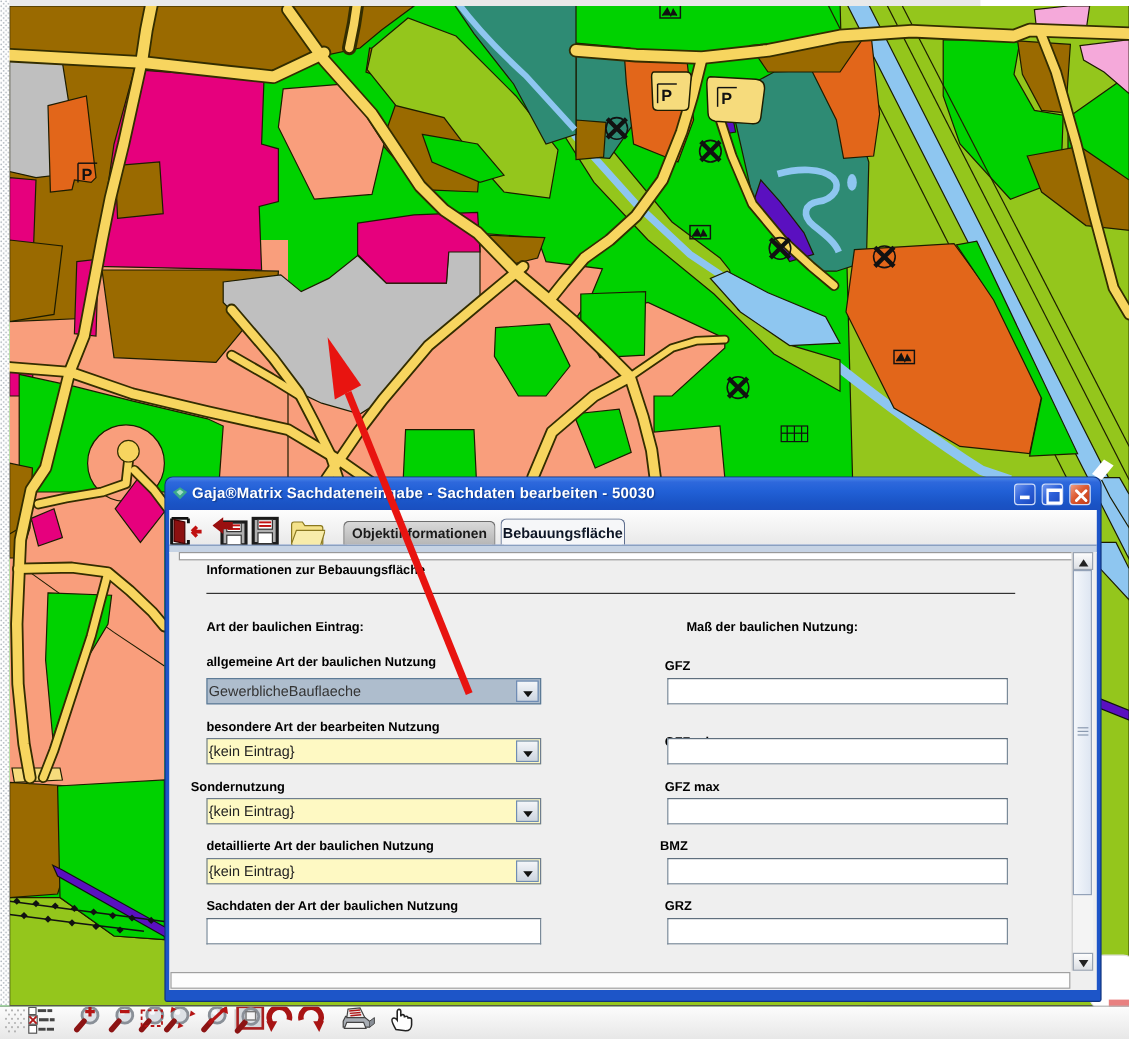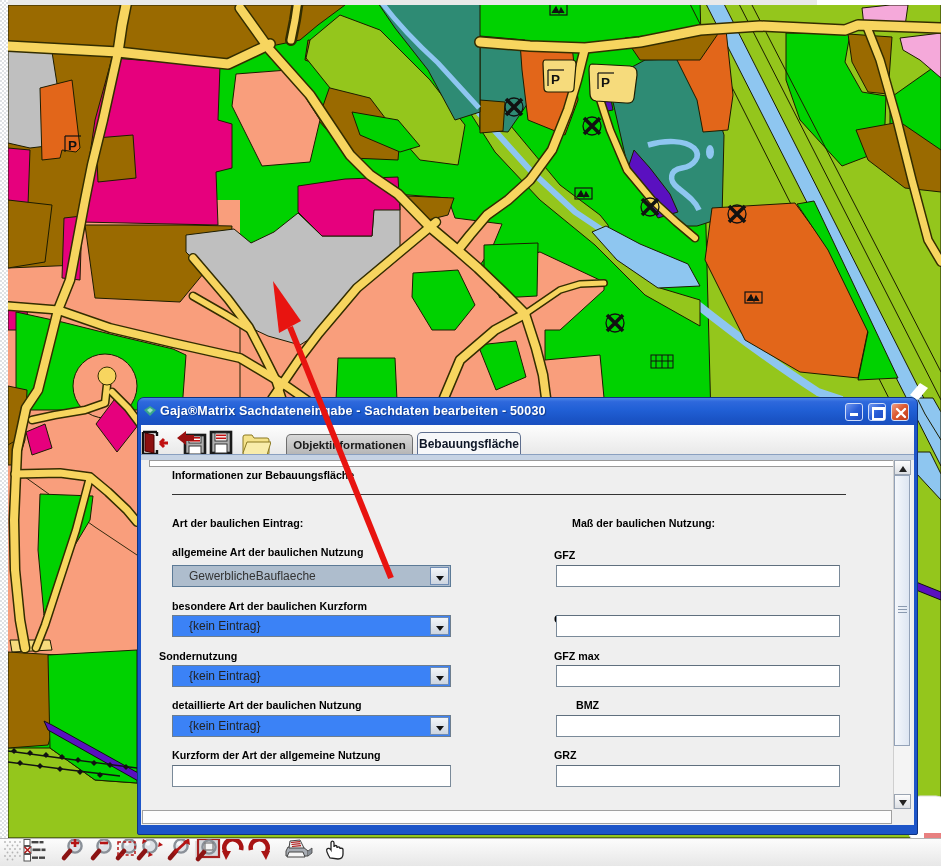--- a/index.html
+++ b/index.html
@@ -1,22 +1,22 @@
 <!DOCTYPE html>
 <html><head>
 <meta charset="utf-8">
 <style>
 html,body{margin:0;padding:0;}
 body{width:941px;height:866px;position:relative;overflow:hidden;font-family:"Liberation Sans",sans-serif;background:#f0f0f0;}
 #map{position:absolute;left:0;top:0;}
 #dlg{position:absolute;left:137px;top:397px;width:779px;height:436px;}
 .lbl{position:absolute;font-size:10.7px;font-weight:bold;color:#000;white-space:nowrap;}
 .inp{position:absolute;background:#fff;border:1px solid #7a8a99;border-top-color:#5f6f7e;box-sizing:border-box;}
-.combo{position:absolute;box-sizing:border-box;border:1px solid #6e7e8e;background:#3b82f6;font-size:12px;color:#222;}
-.combo .tx{position:absolute;left:16px;top:3px;}
+.combo{position:absolute;box-sizing:border-box;border:1px solid #6e7e8e;background:#fef9c3;font-size:12px;color:#222;}
+.combo .tx{position:absolute;left:1px;top:3px;}
 .cbtn{position:absolute;right:1px;top:1px;bottom:1px;width:19px;background:linear-gradient(180deg,#f4f6f9,#cdd5e0);border:1px solid #6f8cb4;box-sizing:border-box;}
 .cbtn:after{content:"";position:absolute;left:4.5px;top:8px;border:4.5px solid transparent;border-top:5.5px solid #111;}
 #dlg{background:#1d55c8;border:1px solid #10337e;border-radius:7px 7px 2px 2px;}
 #tbar{position:absolute;left:0;top:0;right:0;height:27px;border-radius:6px 6px 0 0;
  background:linear-gradient(180deg,#4a85e8 0%,#2e68dc 14%,#2160d6 42%,#1a54c6 78%,#1a4fc0 100%);}
 #ttext{position:absolute;left:22px;top:6px;color:#fff;font-size:12.5px;font-weight:bold;white-space:nowrap;letter-spacing:0.2px;text-shadow:1px 1px 1px #123a8a;}
 .wbtn{position:absolute;top:5px;width:18px;height:18px;border:1px solid #cfdcf8;border-radius:3px;box-sizing:border-box;}
 #dtool{position:absolute;left:3px;top:27px;right:3px;height:29px;background:linear-gradient(180deg,#fdfdfd,#e9e9e9);}
 #tab1{position:absolute;left:145px;top:9px;width:127px;height:20px;background:linear-gradient(180deg,#d9d9d9,#b6b6b6);border:1px solid #6e6e6e;border-bottom:none;border-radius:5px 5px 0 0;font-size:11.5px;font-weight:bold;color:#1a1a1a;text-align:center;line-height:20px;box-sizing:border-box;}
 #tab2{position:absolute;left:276px;top:7px;width:104px;height:22px;background:#f6f7f9;border:1px solid #5f6f8f;border-bottom:none;border-radius:5px 5px 0 0;font-size:12px;font-weight:bold;color:#0e1626;text-align:center;line-height:22px;box-sizing:border-box;}
@@ -330,45 +330,45 @@
     <div class="lbl" style="left:431px;top:57px">Maß der baulichen Nutzung:</div>
 
     <div class="lbl" style="left:31px;top:86px">allgemeine Art der baulichen Nutzung</div>
     <div class="combo" style="left:31px;top:105px;width:279px;height:22px;background:#aebdcd;border-color:#5c7a96">
         <span class="tx" style="color:#333">GewerblicheBauflaeche</span>
         <span class="cbtn"></span>
       </div>
     <div class="lbl" style="left:413px;top:89px">GFZ</div>
     <div class="inp" style="left:415px;top:105px;width:284px;height:22px"></div>
 
-    <div class="lbl" style="left:31px;top:140px">besondere Art der baulichen Kurzform</div>
+    <div class="lbl" style="left:31px;top:140px">besondere Art der bearbeiten Nutzung</div>
     <div class="combo" style="left:31px;top:155px;width:279px;height:22px">
         <span class="tx">{kein Eintrag}</span>
         <span class="cbtn"></span>
       </div>
     <div class="lbl" style="left:413px;top:153px">GFZ min</div>
     <div class="inp" style="left:415px;top:155px;width:284px;height:22px"></div>
 
     <div class="lbl" style="left:18px;top:190px">Sondernutzung</div>
     <div class="combo" style="left:31px;top:205px;width:279px;height:22px">
         <span class="tx">{kein Eintrag}</span>
         <span class="cbtn"></span>
       </div>
     <div class="lbl" style="left:413px;top:190px">GFZ max</div>
     <div class="inp" style="left:415px;top:205px;width:284px;height:22px"></div>
 
     <div class="lbl" style="left:31px;top:239px">detaillierte Art der baulichen Nutzung</div>
     <div class="combo" style="left:31px;top:255px;width:279px;height:22px">
         <span class="tx">{kein Eintrag}</span>
         <span class="cbtn"></span>
       </div>
-    <div class="lbl" style="left:435px;top:239px">BMZ</div>
+    <div class="lbl" style="left:409px;top:239px">BMZ</div>
     <div class="inp" style="left:415px;top:255px;width:284px;height:22px"></div>
 
-    <div class="lbl" style="left:31px;top:289px">Kurzform der Art der allgemeine Nutzung</div>
+    <div class="lbl" style="left:31px;top:289px">Sachdaten der Art der baulichen Nutzung</div>
     <div class="inp" style="left:31px;top:305px;width:279px;height:22px"></div>
     <div class="lbl" style="left:413px;top:289px">GRZ</div>
     <div class="inp" style="left:415px;top:305px;width:284px;height:22px"></div>
 
     <div id="vscroll">
       <div class="sbtn" style="top:0">
           <span class="aru"></span>
         </div>
       <div id="vthumb">
           <div style="position:absolute;left:3px;top:130px;width:9px;height:1px;background:#8a9ab0"></div>

